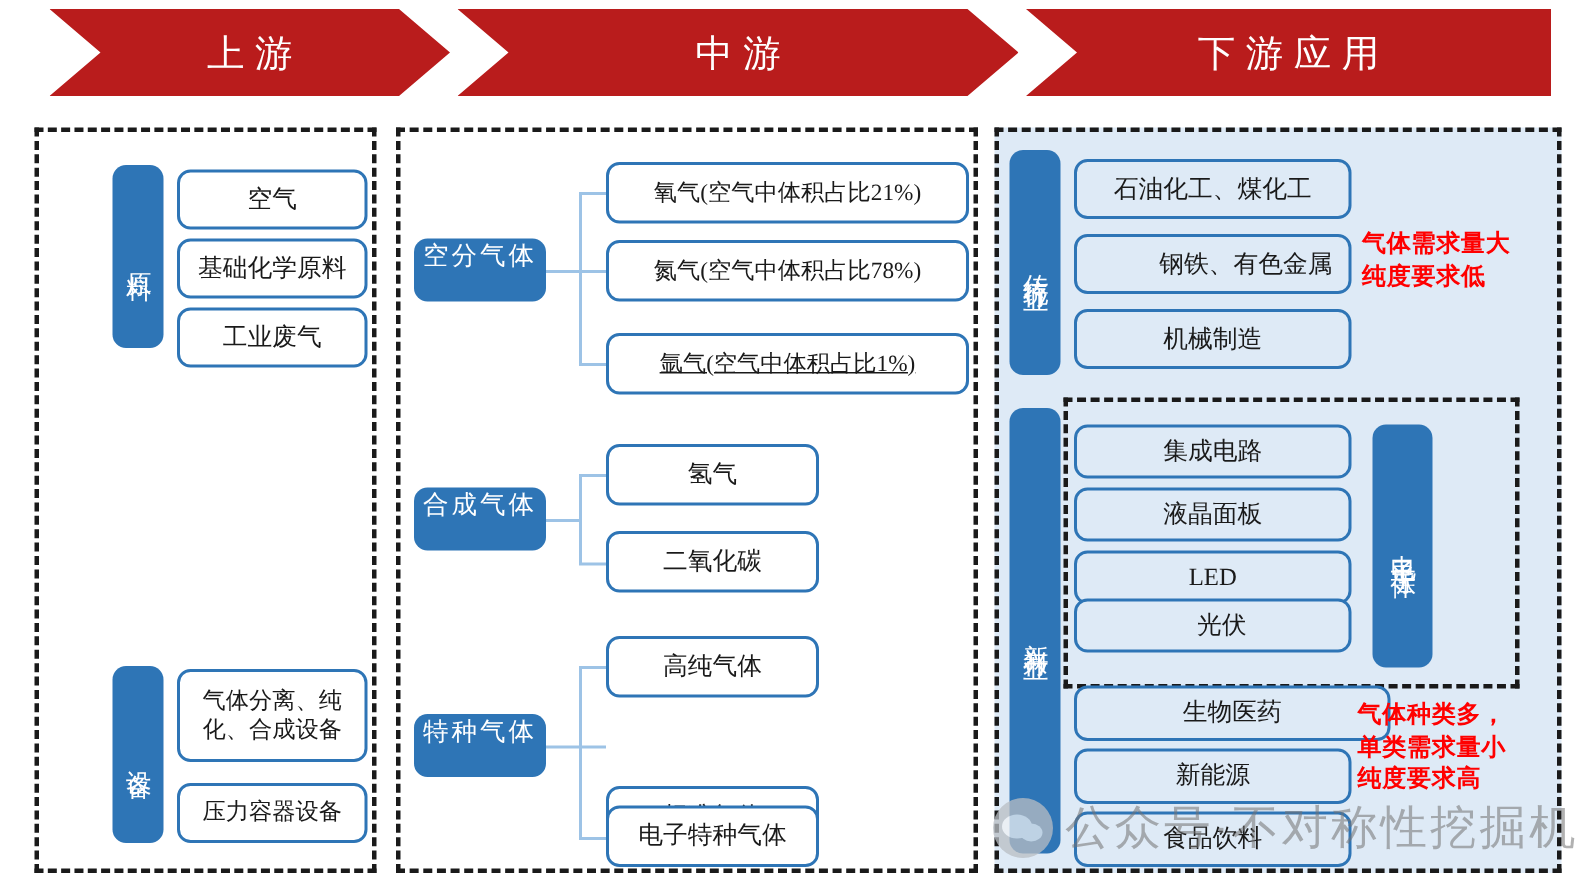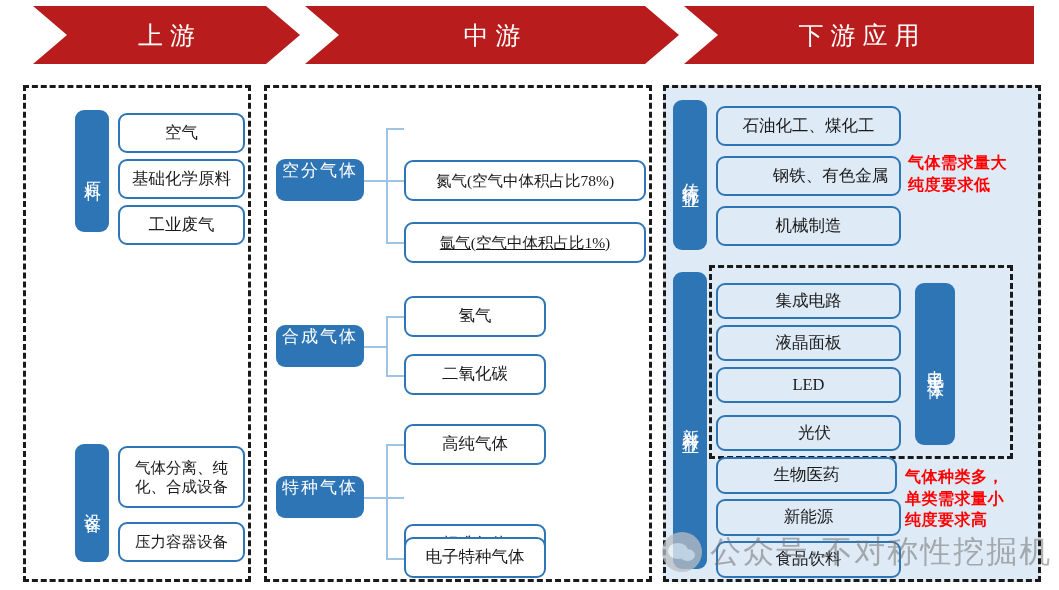--- a/index.html
+++ b/index.html
@@ -139,20 +139,23 @@
 
   <div class="cat" style="left:276px; top:159px; width:88px; height:42px;">
     <span>空分气体</span>
   </div>
   <div class="cn h" style="left:364px; top:180px; width:22px;"></div>
   <div class="cn v" style="left:386px; top:128px; height:115px;"></div>
   <div class="cn h" style="left:386px; top:128px; width:18px;"></div>
   <div class="cn h" style="left:386px; top:180px; width:18px;"></div>
   <div class="cn h" style="left:386px; top:242px; width:18px;"></div>
 
+  <div class="wbox sm" style="left:404px; top:108px; width:242px; height:41px;">
+    <span>氧气(空气中体积占比21%)</span>
+  </div>
   <div class="wbox sm" style="left:404px; top:160px; width:242px; height:41px;">
     <span>氮气(空气中体积占比78%)</span>
   </div>
   <div class="wbox sm" style="left:404px; top:222px; width:242px; height:41px;text-decoration:underline;">
     <span>氩气(空气中体积占比1%)</span>
   </div>
 
   <div class="cat" style="left:276px; top:325px; width:88px; height:42px;">
     <span>合成气体</span>
   </div>
@@ -212,29 +215,29 @@
 
   <div class="wbox dn" style="left:716px; top:283px; width:185px; height:36px;">
     <span>集成电路</span>
   </div>
   <div class="wbox dn" style="left:716px; top:325px; width:185px; height:36px;">
     <span>液晶面板</span>
   </div>
   <div class="wbox dn" style="left:716px; top:367px; width:185px; height:36px;">
     <span>LED</span>
   </div>
-  <div class="wbox dn" style="left:716px; top:415px; width:185px; height:36px;padding-left:12px;">
+  <div class="wbox dn" style="left:716px; top:399px; width:185px; height:36px;padding-left:12px;">
     <span>光伏</span>
   </div>
 
   <div class="vlabel" style="left:915px; top:283px; width:40px; height:162px;">
     <span class="txt">电子半导体</span>
   </div>
 
-  <div class="wbox dn" style="left:716px; top:457px; width:181px; height:37px;">
+  <div class="wbox dn" style="left:716px; top:457px; width:211px; height:37px;">
     <span>生物医药</span>
   </div>
   <div class="wbox dn" style="left:716px; top:499px; width:185px; height:37px;">
     <span>新能源</span>
   </div>
   <div class="wbox dn" style="left:716px; top:541px; width:185px; height:37px;">
     <span>食品饮料</span>
   </div>
 
   <div class="red" style="left:905px; top:466px; width:136px; white-space:pre-line;">气体种类多，

